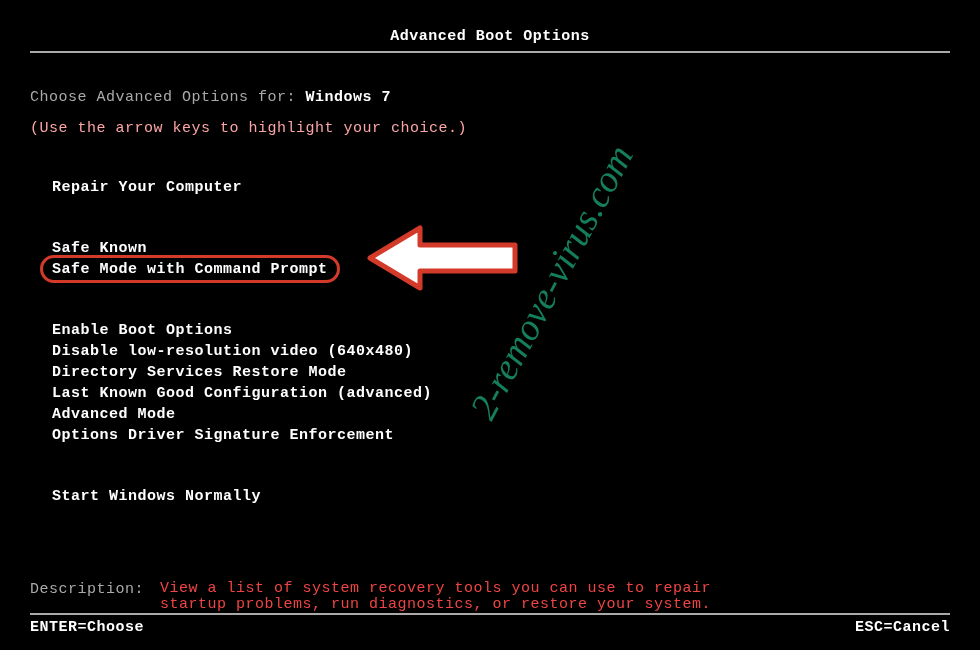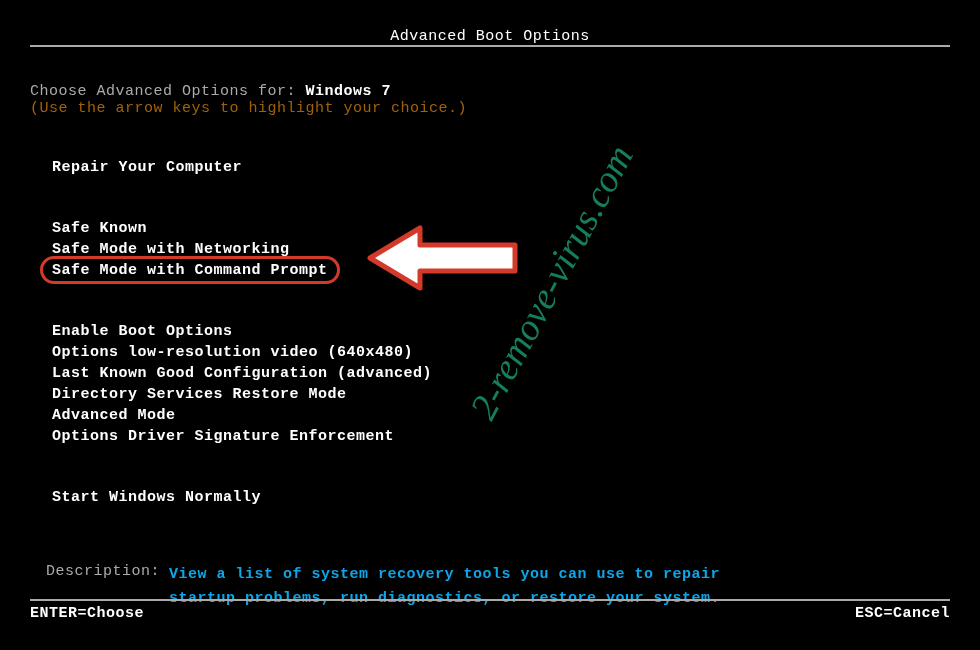--- a/index.html
+++ b/index.html
@@ -15,38 +15,39 @@
       letter-spacing: 0.5px;
     }
     .screen {
       padding: 28px 30px 0 30px;
       height: 100%;
       position: relative;
     }
     .title {
       text-align: center;
       color: #fff;
-      font-weight: normal;
+      font-weight: bold;
+      padding-bottom: 6px;
     }
     .hr {
       border: none;
       border-top: 2px solid #aaa;
       margin: 0 0 36px 0;
     }
     .choose-line {
       color: #aaa;
-      margin-bottom: 0;
+      margin-bottom: 14px;
       font-family: Liberation Mono, monospace;
     }
     .choose-line .osname {
       color: #fff;
       font-weight: bold;
     }
     .hint {
-      color: #a16207;
+      color: #fca5a5;
       margin-bottom: 40px;
     }
     .menu-block {
       padding-left: 22px;
       margin-top: 24px;
     }
     .menu-group {
       margin-bottom: 40px;
     }
     .menu-group:last-of-type { margin-bottom: 0; }
@@ -71,40 +72,39 @@
       border-radius: 16px;
       pointer-events: none;
     }
     .arrow-svg {
       position: absolute;
       left: 360px;
       top: 213px;
       pointer-events: none;
     }
     .desc-row {
-      margin-top: 55px;
+      margin-top: 74px;
       display: flex;
-      text-align: right;
     }
     .desc-label {
       color: #aaa;
       width: 130px;
       flex-shrink: 0;
     }
     .desc-text {
-      color: #0ea5e9;
-      font-weight: bold;
+      color: #ef4444;
+      font-weight: normal;
       max-width: 560px;
-      line-height: 24px;
+      line-height: 16px;
     }
     .footer {
       position: absolute;
       left: 30px;
       right: 30px;
-      bottom: 28px;
+      bottom: 14px;
     }
     .footer-hr {
       border: none;
       border-top: 2px solid #aaa;
       margin-bottom: 4px;
     }
     .footer-row {
       display: flex;
       justify-content: space-between;
       color: #fff;
@@ -140,32 +140,31 @@
   <div class="hint">(Use the arrow keys to highlight your choice.)</div>
 
   <div class="menu-block">
 
     <div class="menu-group">
       <div class="menu-item">Repair Your Computer</div>
     </div>
 
     <div class="menu-group">
       <div class="menu-item">Safe Known</div>
-      <div class="menu-item">Safe Mode with Networking</div>
       <div class="highlight-wrap">
         <div class="menu-item">Safe Mode with Command Prompt</div>
         <div class="highlight-ring"></div>
       </div>
     </div>
 
     <div class="menu-group">
       <div class="menu-item">Enable Boot Options</div>
-      <div class="menu-item">Options low-resolution video (640x480)</div>
+      <div class="menu-item">Disable low-resolution video (640x480)</div>
+      <div class="menu-item">Directory Services Restore Mode</div>
       <div class="menu-item">Last Known Good Configuration (advanced)</div>
-      <div class="menu-item">Directory Services Restore Mode</div>
       <div class="menu-item">Advanced Mode</div>
       <div class="menu-item">Options Driver Signature Enforcement</div>
     </div>
 
     <div class="menu-group">
       <div class="menu-item">Start Windows Normally</div>
     </div>
 
   </div>
 

